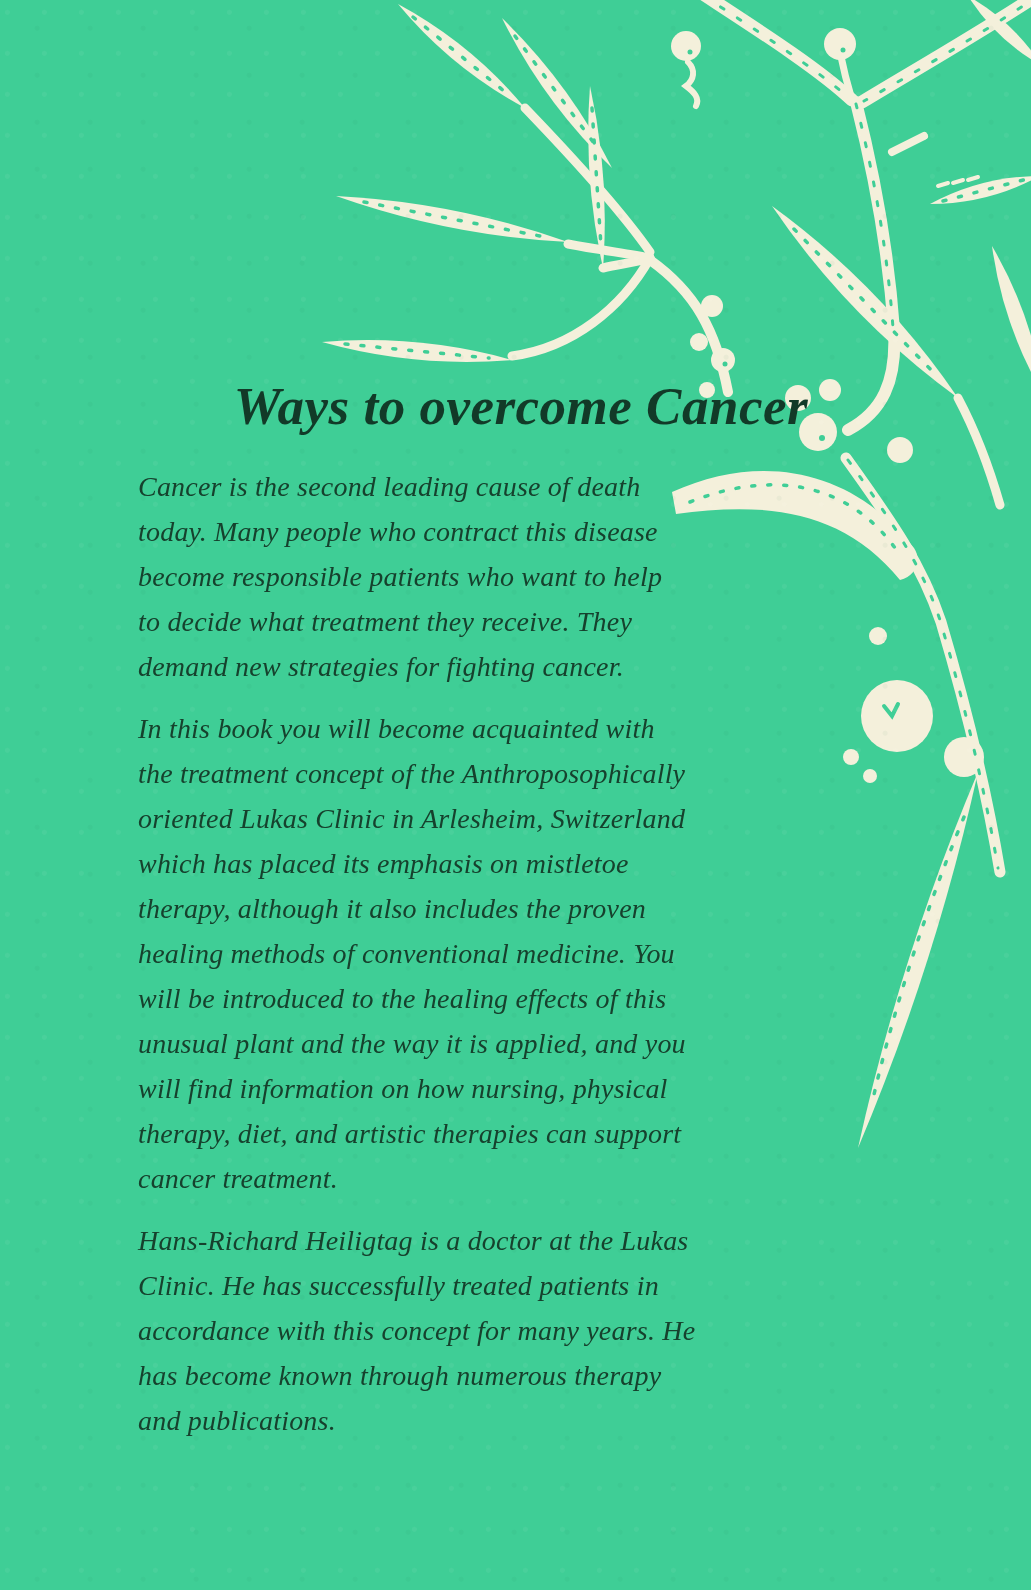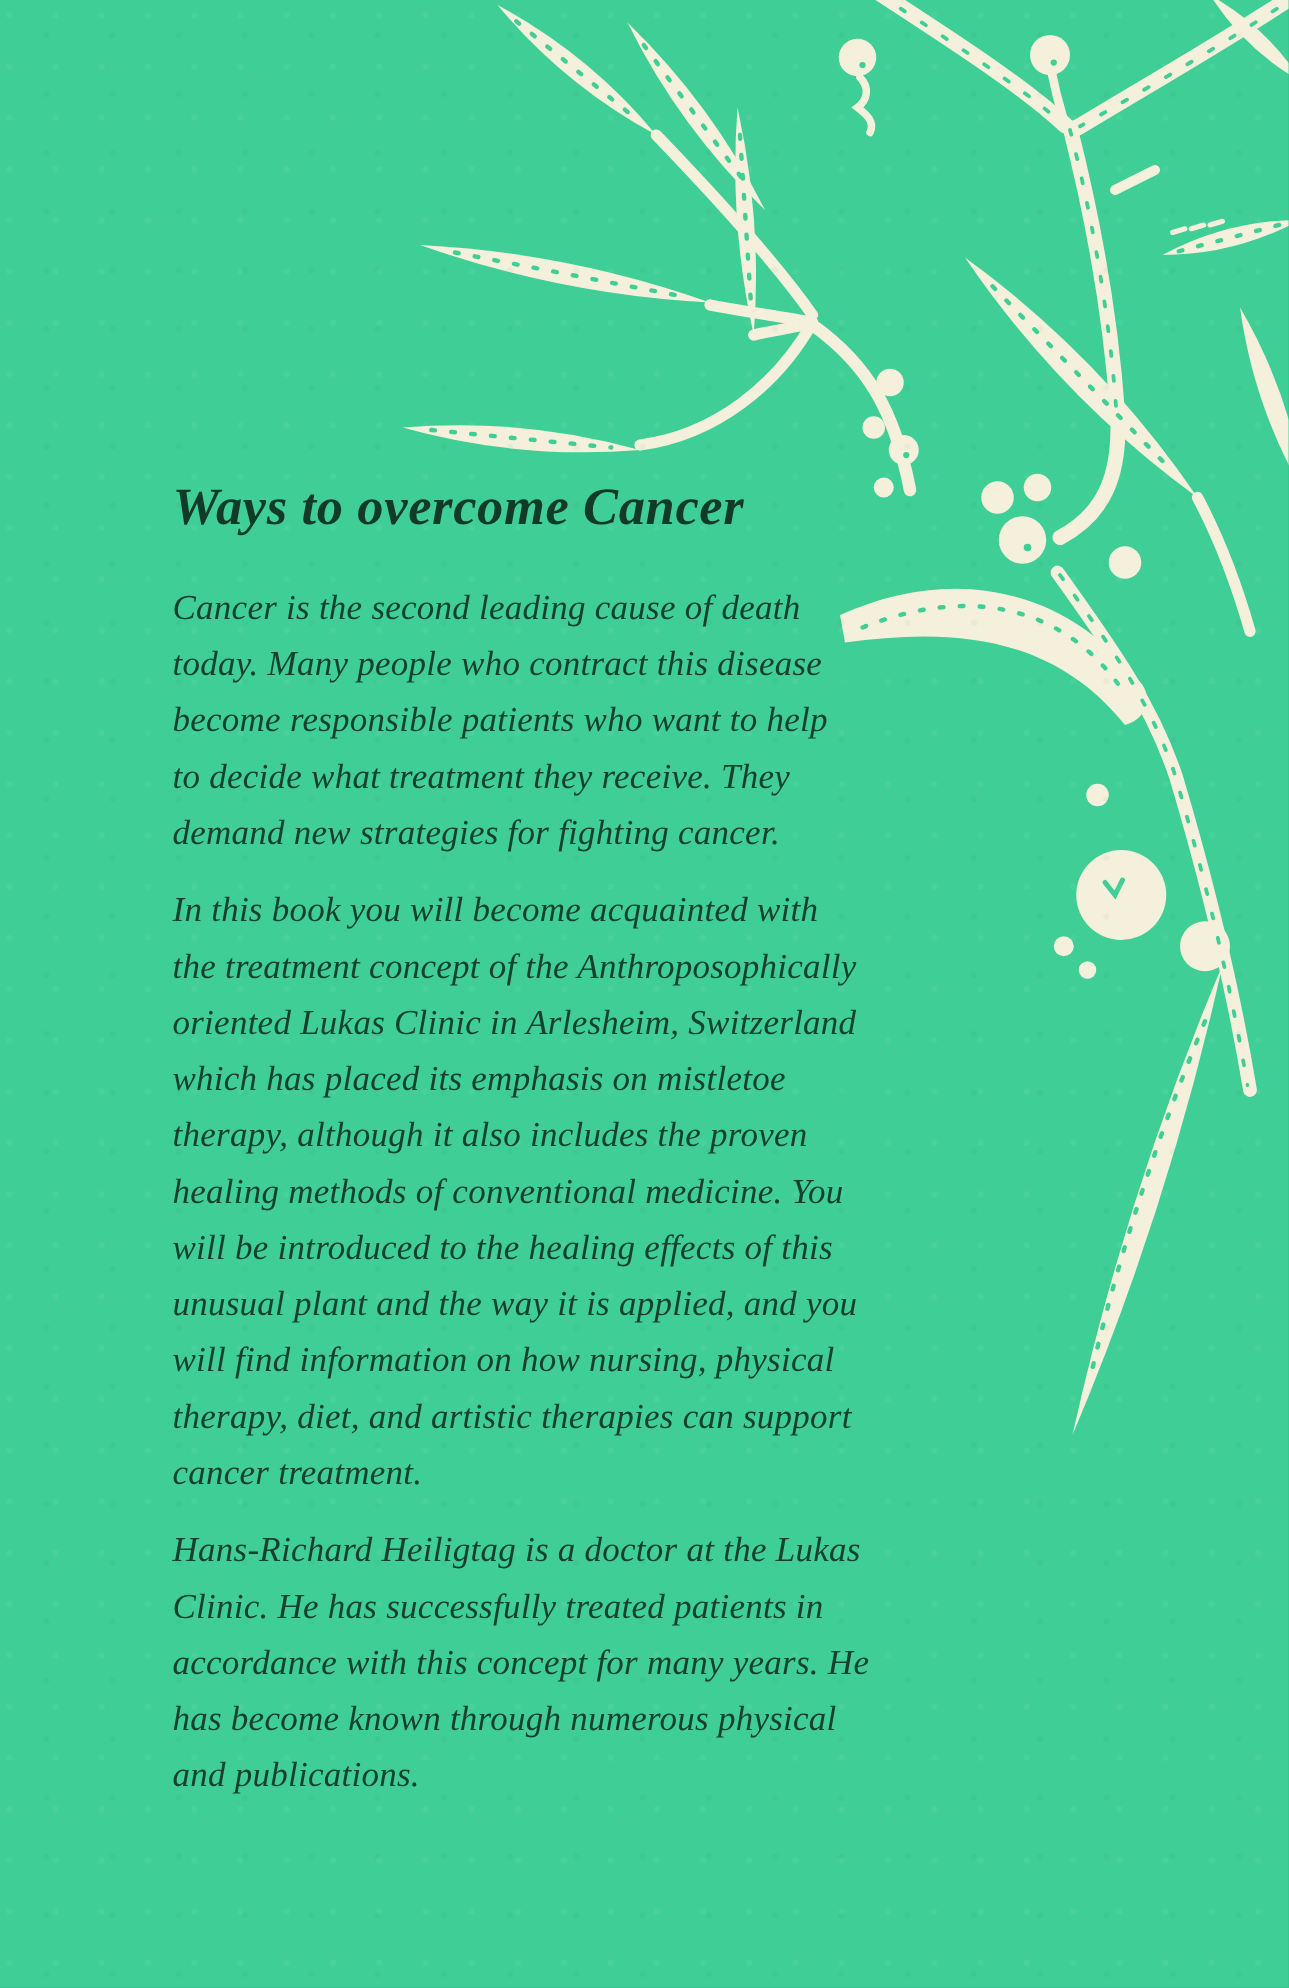--- a/index.html
+++ b/index.html
@@ -30,25 +30,25 @@
     position:absolute;
     left:138px; top:382px;
     width:800px;
     color:#16412D;
     font-style:italic;
     z-index:2;
   }
   .text-col h1{
     margin:0 0 34px 0;
     padding-right:34px;
-    font-size:42px;
+    font-size:53px;
     line-height:48px;
     font-weight:bold;
     font-style:italic;
-    text-align:left;
+    text-align:center;
     letter-spacing:0.5px;
     color:#123A28;
   }
   .text-col p{
     margin:0 0 17px 0;
     font-size:28px;
     line-height:45px;
     white-space:pre-line;
     letter-spacing:0.2px;
   }
@@ -148,17 +148,17 @@
 therapy, although it also includes the proven
 healing methods of conventional medicine. You
 will be introduced to the healing effects of this
 unusual plant and the way it is applied, and you
 will find information on how nursing, physical
 therapy, diet, and artistic therapies can support
 cancer treatment.</p>
     <p>Hans-Richard Heiligtag is a doctor at the Lukas
 Clinic. He has successfully treated patients in
 accordance with this concept for many years. He
-has become known through numerous physical
+has become known through numerous therapy
 and publications.</p>
   </div>
 
 </div>
 
 </body></html>

